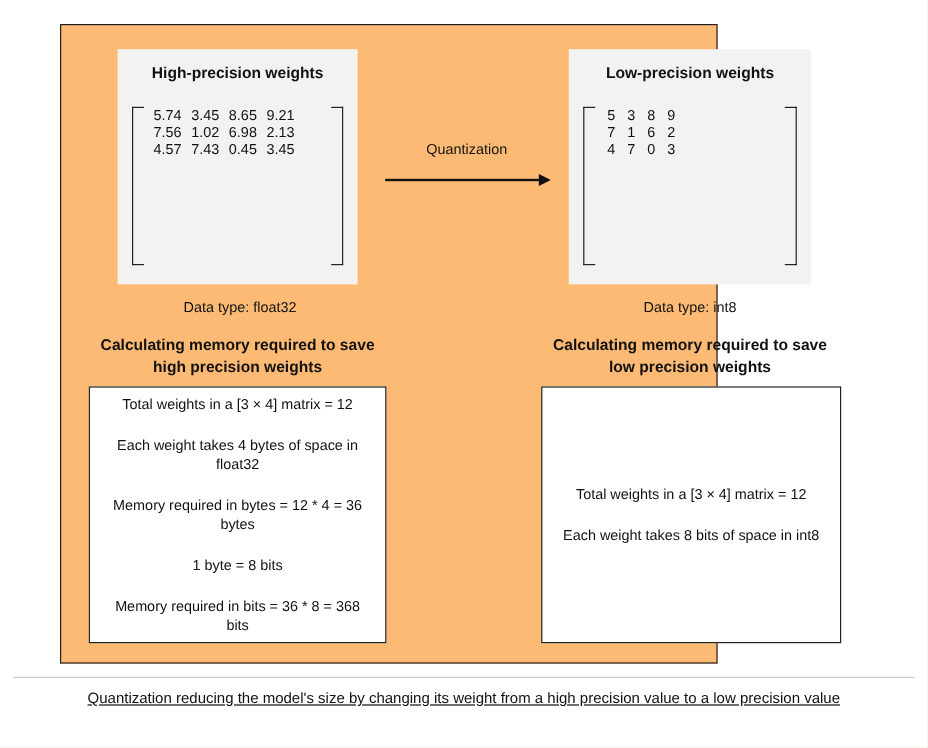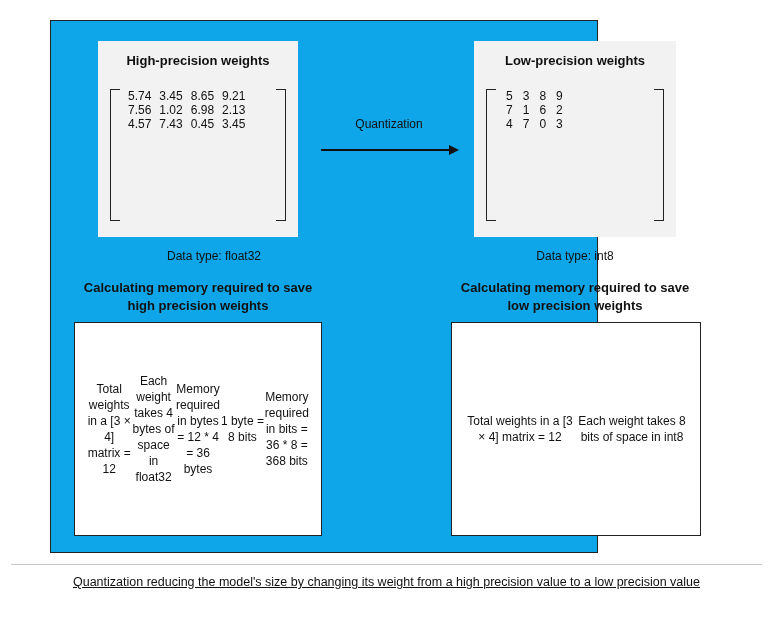--- a/index.html
+++ b/index.html
@@ -22,21 +22,21 @@
     height: 623px;
   }
   .diagram-frame {
     position: absolute;
     left: 50px;
     top: 20px;
     width: 548px;
     height: 533px;
     border: 1px solid #222222;
     box-sizing: border-box;
-    background: #0ea5e9;
+    background: #fdba74;
   }
 
   
   .matrix-panel {
     position: absolute;
     background: #f2f2f2;
     box-sizing: border-box;
   }
   .panel-left  { left: 47px;  top: 20px; width: 200px; height: 196px; }
   .panel-right { left: 423px; top: 20px; width: 202px; height: 196px; }
@@ -124,21 +124,21 @@
     border-left: 10px solid #111111;
   }
 
   
   .dtype {
     position: absolute;
     font-size: 12px;
     color: #111111;
     text-align: center;
   }
-  .dtype-left  { left: 63px;  top: 228px; width: 200px; text-align: center; }
+  .dtype-left  { left: 49px;  top: 228px; width: 200px; text-align: center; }
   .dtype-right { left: 423px; top: 228px; width: 202px; }
 
   
   .calc-heading {
     position: absolute;
     font-size: 13px;
     font-weight: bold;
     text-align: center;
     line-height: 18px;
     color: #111111;
@@ -146,21 +146,21 @@
   .calc-heading-left  { left: 27px;  top: 258px; width: 240px; }
   .calc-heading-right { left: 404px; top: 258px; width: 240px; }
 
   
   .calc-box {
     position: absolute;
     border: 1px solid #222222;
     box-sizing: border-box;
     background: #ffffff;
     display: flex;
-    flex-direction: row;
+    flex-direction: column;
     justify-content: center;
     align-items: center;
     padding: 8px 12px;
   }
   .calc-box-left  { left: 23px;  top: 301px; width: 248px; height: 214px; }
   .calc-box-right { left: 400px; top: 301px; width: 250px; height: 214px; }
 
   .calc-line {
     font-size: 12px;
     line-height: 16px;

